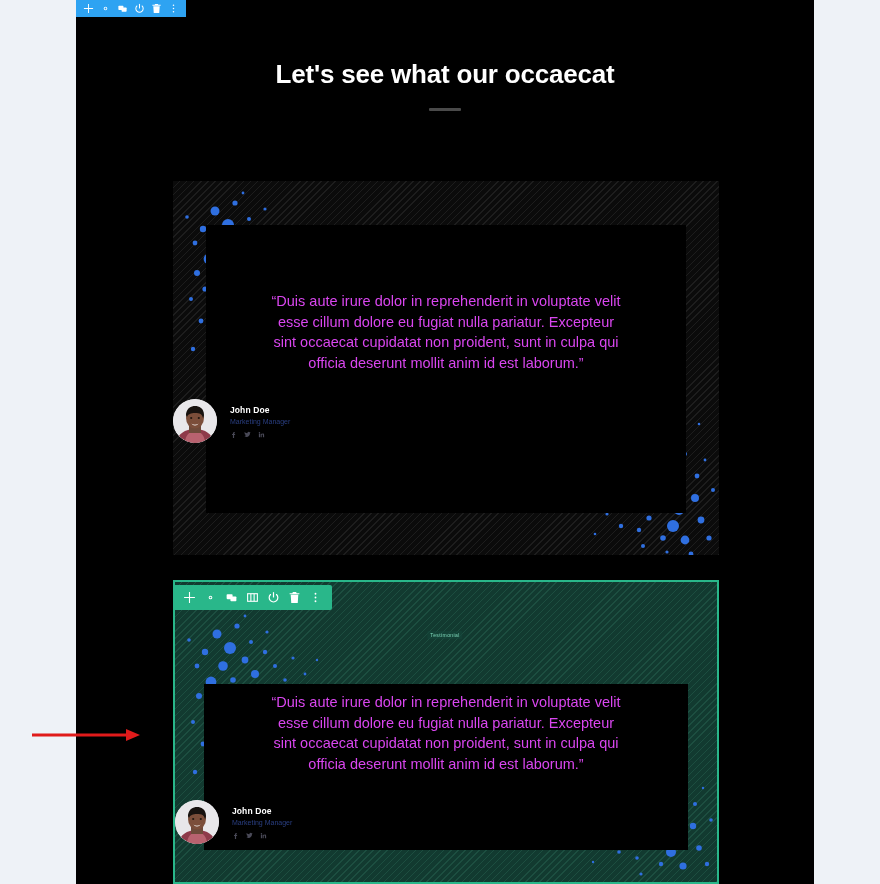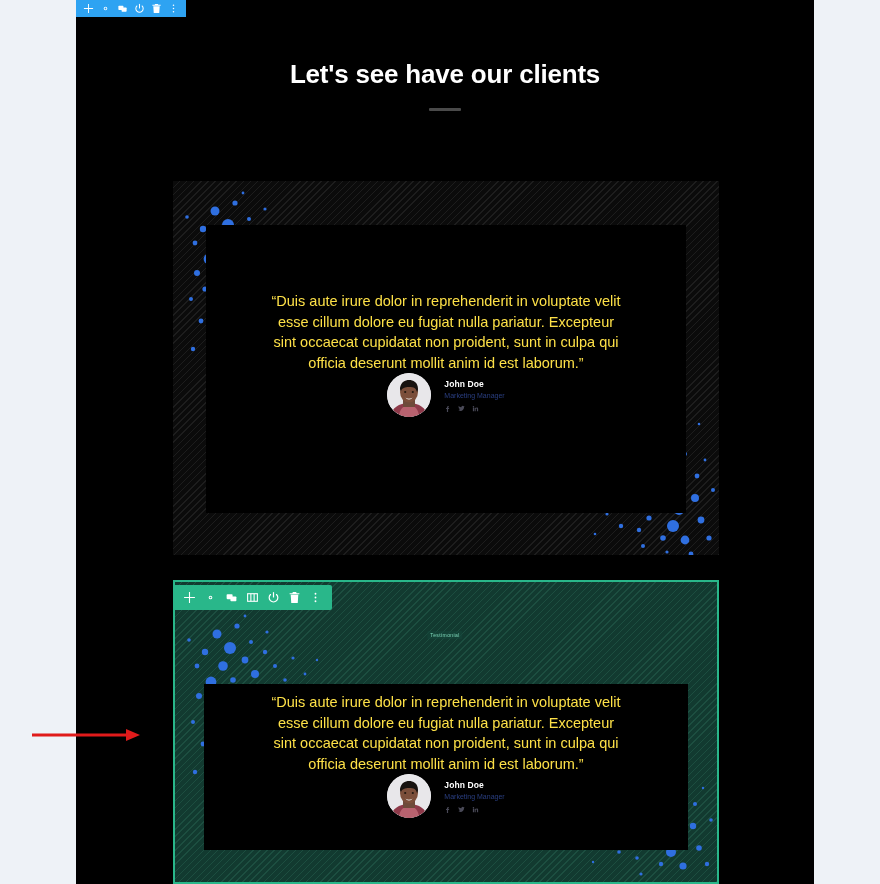--- a/index.html
+++ b/index.html
@@ -138,32 +138,32 @@
   .quote-wrap {
     position: absolute;
     z-index: 6;
     width: 100%;
     text-align: center;
   }
   #testimonial-1 .quote-wrap { top: 110px; }
   #testimonial-2 .quote-wrap { top: 110px; }
 
   .quote-text {
-    color: #fde047;
+    color: #d946ef;
     font-size: 14.5px;
     line-height: 20.6px;
     width: 350px;
     margin: 0 auto;
     font-weight: 400;
   }
 
   .author-row {
     display: flex;
     align-items: center;
-    justify-content: center;
+    margin-top: 26px;
   }
   .avatar {
     width: 44px;
     height: 44px;
     border-radius: 50%;
     overflow: hidden;
     flex: none;
     position: relative;
     background: #e9e9ec;
   }
@@ -255,21 +255,21 @@
       <svg width="11" height="11" viewBox="0 0 24 24" fill="currentColor">
           <circle cx="12" cy="5" r="1.7"></circle>
           <circle cx="12" cy="12" r="1.7"></circle>
           <circle cx="12" cy="19" r="1.7"></circle>
         </svg>
     </span>
   </div>
 
   <div class="section-head">
     <div class="section-title">
-      <div>Let's see have our clients</div>
+      <div>Let's see what our occaecat</div>
     </div>
     <div class="title-divider"></div>
   </div>
 
   <div class="testimonial" id="testimonial-1">
     <div class="hatch"></div>
 
     <svg class="particles p-left" viewBox="0 0 200 190">
       <g fill="#2f6fe0">
         <circle cx="42" cy="30" r="4.5"></circle>

